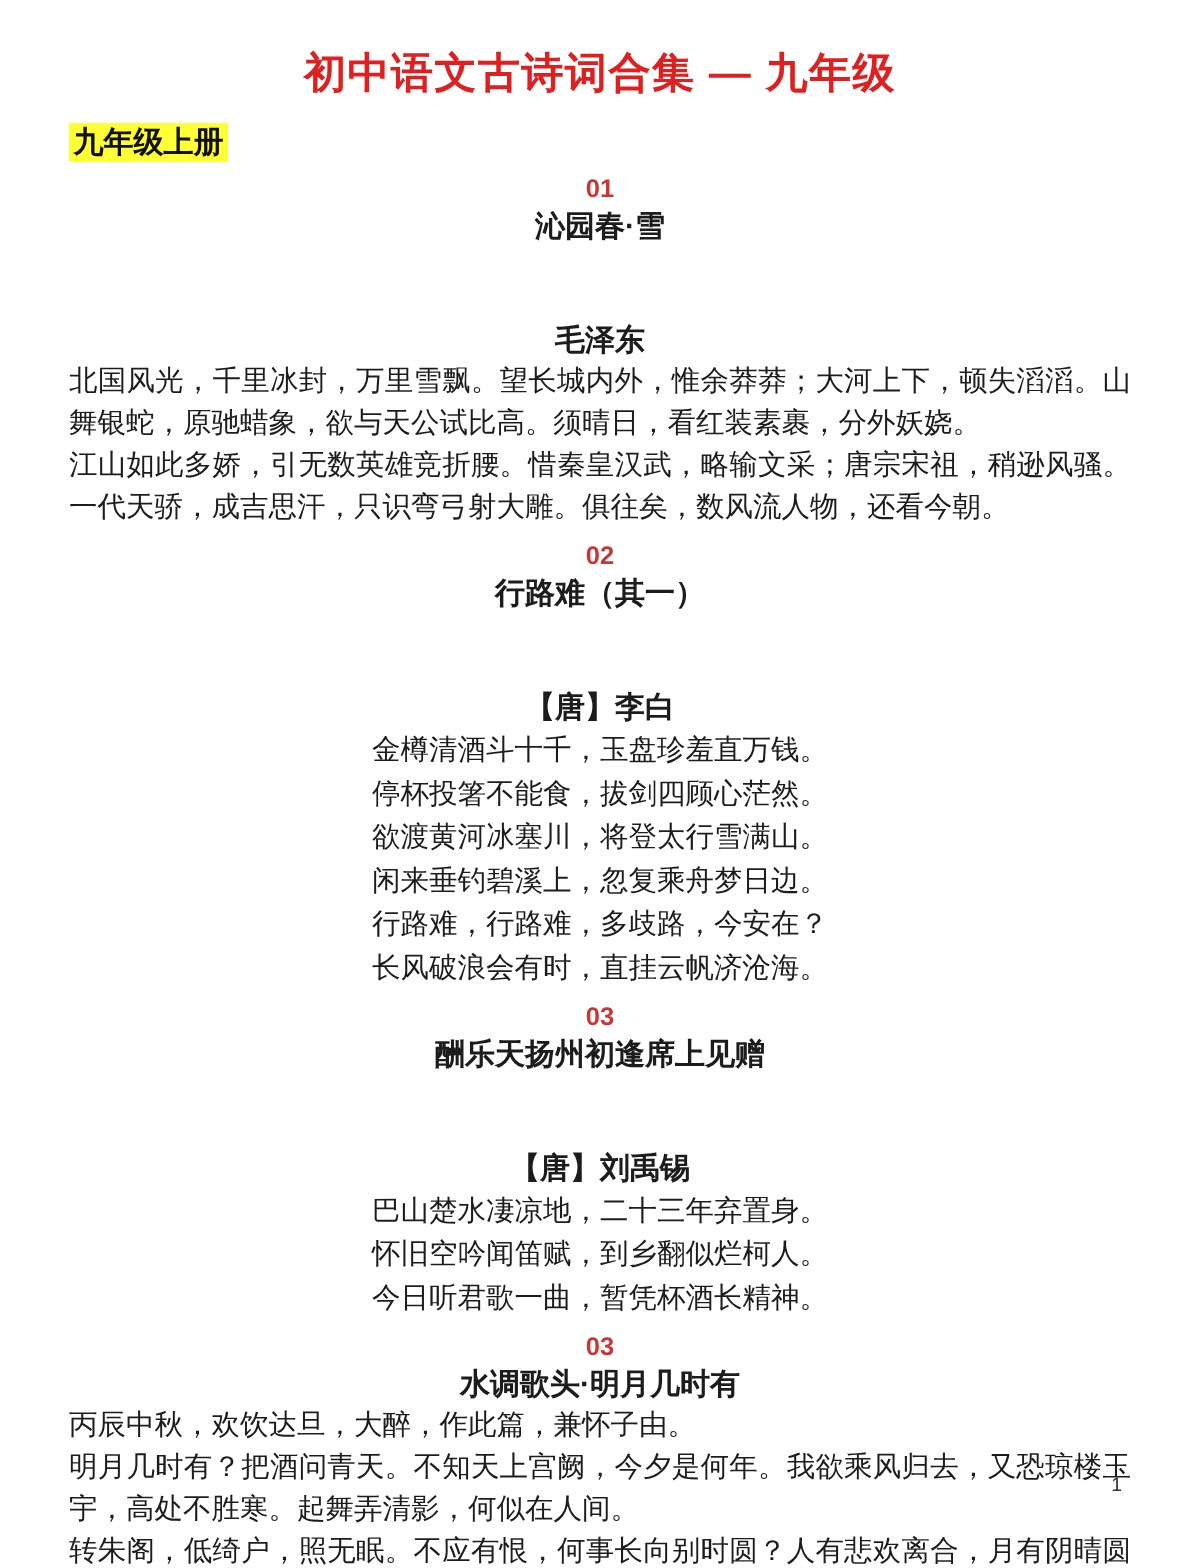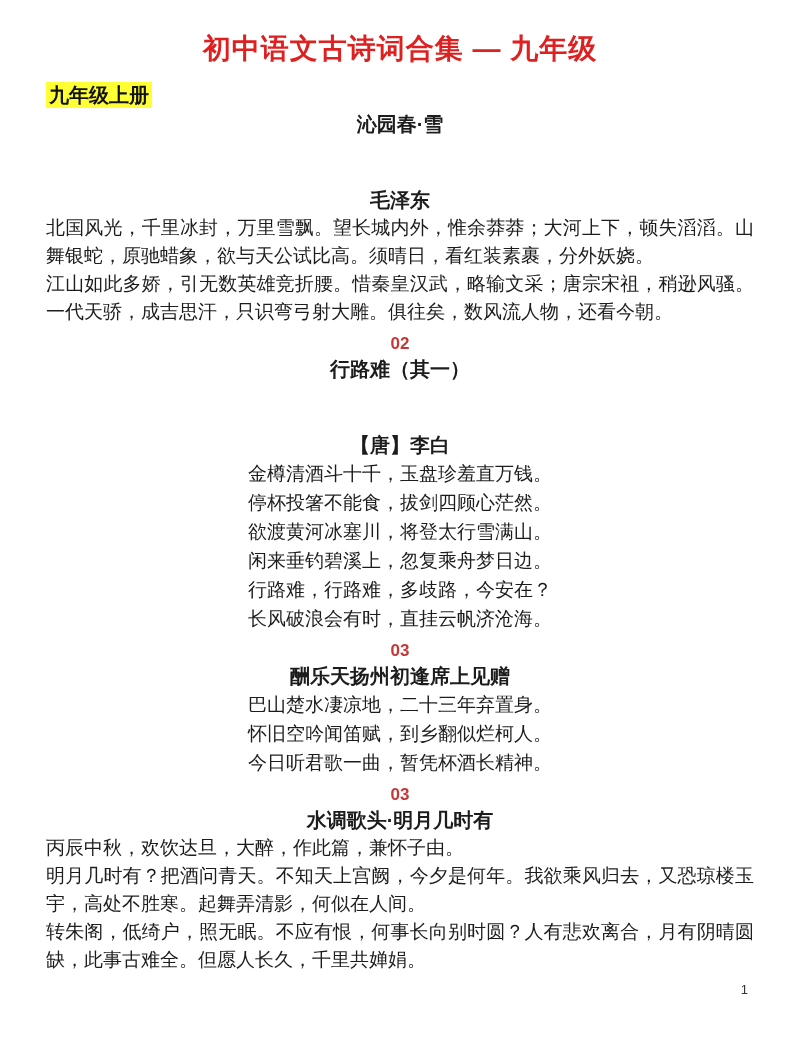--- a/index.html
+++ b/index.html
@@ -85,20 +85,21 @@
 
 <div class="doc">
 
   <div class="doc-title">初中语文古诗词合集 — 九年级</div>
 
   <div class="section-heading-row">
     <span class="section-heading">九年级上册</span>
   </div>
 
   <div>
+    <div class="poem-number">01</div>
     <div class="poem-title">沁园春·雪</div>
     <div class="poem-author">毛泽东</div>
     <p class="poem-paragraph">北国风光，千里冰封，万里雪飘。望长城内外，惟余莽莽；大河上下，顿失滔滔。山舞银蛇，原驰蜡象，欲与天公试比高。须晴日，看红装素裹，分外妖娆。</p>
     <p class="poem-paragraph">江山如此多娇，引无数英雄竞折腰。惜秦皇汉武，略输文采；唐宗宋祖，稍逊风骚。一代天骄，成吉思汗，只识弯弓射大雕。俱往矣，数风流人物，还看今朝。</p>
   </div>
 
   <div>
     <div class="poem-number">02</div>
     <div class="poem-title">行路难（其一）</div>
     <div class="poem-author">【唐】李白</div>
@@ -106,20 +107,21 @@
     <div class="poem-verse">停杯投箸不能食，拔剑四顾心茫然。</div>
     <div class="poem-verse">欲渡黄河冰塞川，将登太行雪满山。</div>
     <div class="poem-verse">闲来垂钓碧溪上，忽复乘舟梦日边。</div>
     <div class="poem-verse">行路难，行路难，多歧路，今安在？</div>
     <div class="poem-verse">长风破浪会有时，直挂云帆济沧海。</div>
   </div>
 
   <div>
     <div class="poem-number">03</div>
     <div class="poem-title">酬乐天扬州初逢席上见赠</div>
+    <div class="poem-author">【唐】刘禹锡</div>
     <div class="poem-verse">巴山楚水凄凉地，二十三年弃置身。</div>
     <div class="poem-verse">怀旧空吟闻笛赋，到乡翻似烂柯人。</div>
     <div class="poem-verse">今日听君歌一曲，暂凭杯酒长精神。</div>
   </div>
 
   <div>
     <div class="poem-number">03</div>
     <div class="poem-title">水调歌头·明月几时有</div>
     <p class="poem-paragraph">丙辰中秋，欢饮达旦，大醉，作此篇，兼怀子由。</p>
     <p class="poem-paragraph">明月几时有？把酒问青天。不知天上宫阙，今夕是何年。我欲乘风归去，又恐琼楼玉宇，高处不胜寒。起舞弄清影，何似在人间。</p>

